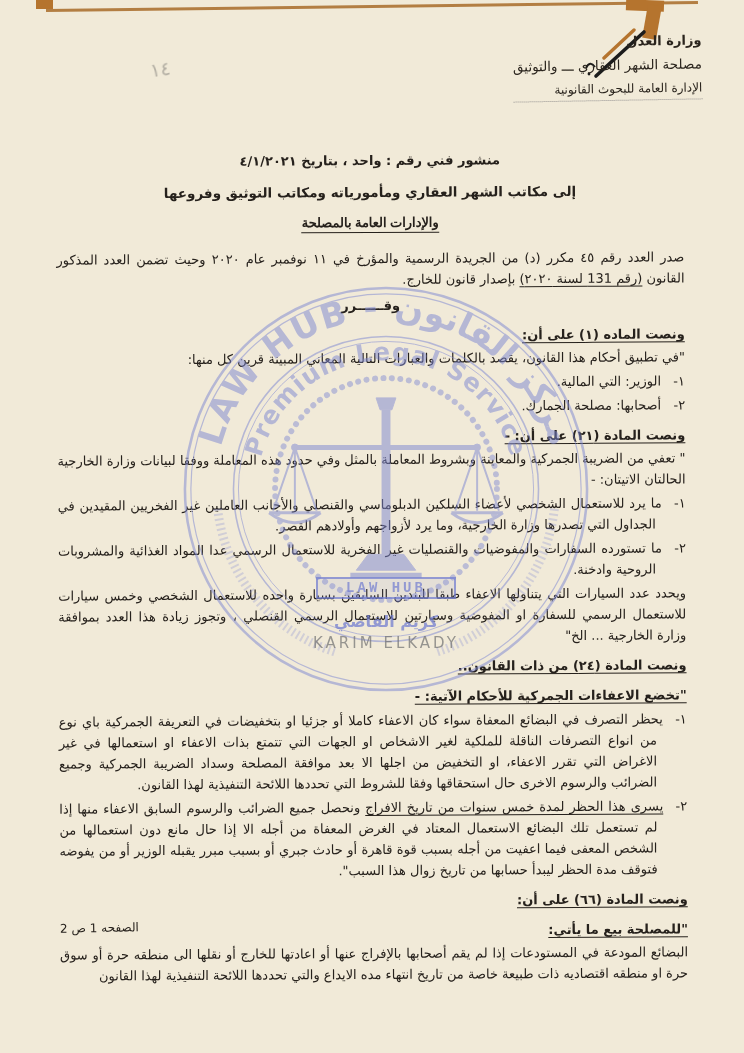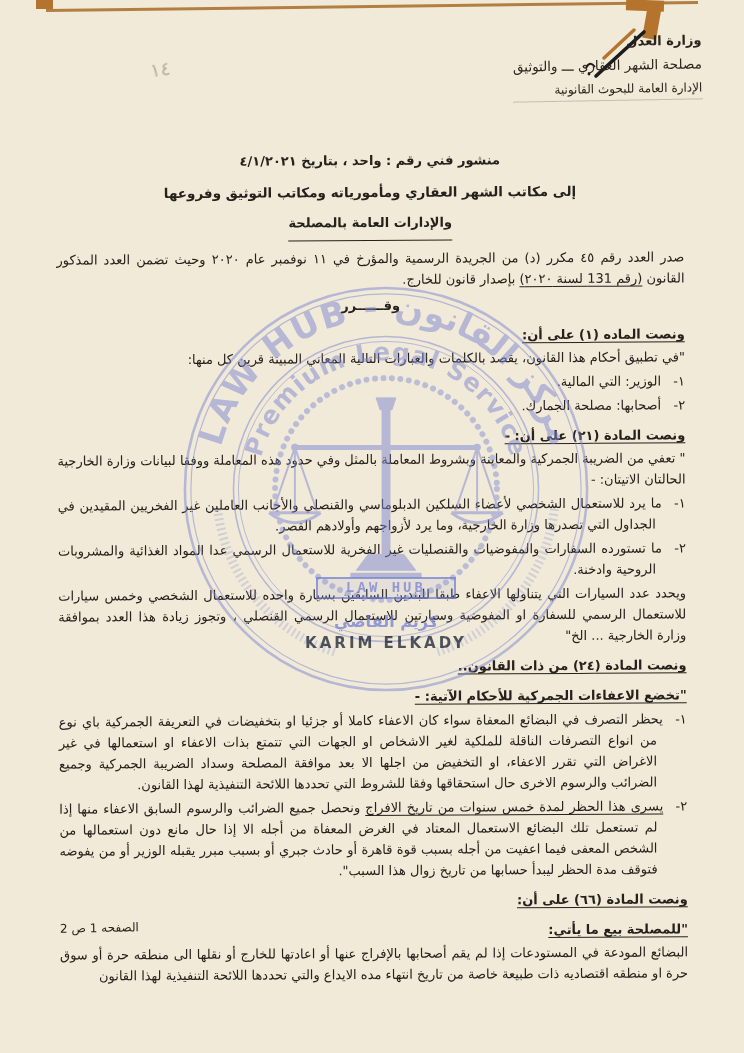--- a/index.html
+++ b/index.html
@@ -25,35 +25,35 @@
   .lh .l1{font-size:13px; font-weight:bold; margin-bottom:8px; color:#2a241d;}
   .lh .l2{font-size:13.5px; margin-bottom:9px; color:#2a241d;}
   .lh .l3{font-size:12px; color:#2a241d; border-bottom:1px dotted rgba(90,90,100,.6); padding-bottom:4px;}
   
   .content{position:absolute; top:150px; right:58px; left:58px; direction:rtl;
     font-size:13px; line-height:21px; text-align:justify; color:#26211c; transform:rotate(-0.3deg);}
   .tc{text-align:center; font-weight:bold;}
   .t1{font-size:13px; margin-bottom:11px; letter-spacing:.5px;}
   .t2{font-size:13.5px; margin-bottom:9px;}
   .t3{font-size:13px; margin-bottom:15px;}
-  .t3 span{border-bottom:1.4px solid #26211c; padding-bottom:10px;}
+  .t3 span{border-bottom:1.4px solid #26211c; padding-bottom:2px;font-family:Liberation Serif, serif;}
   .u{text-decoration:underline; text-underline-offset:3px;}
   .sec-head{font-weight:bold; text-decoration:underline; text-underline-offset:3px; margin-top:9px;}
   .para{margin:2px 0;}
   .decree{margin:5px 0 6px; font-weight:bold; letter-spacing:1px;}
   .item{margin:3px 0; padding-right:30px; text-indent:-30px;}
   .item .num{display:inline-block; width:24px; text-indent:0;}
   .footer{position:absolute; left:60px; top:921px; direction:rtl; font-size:12px; color:#26211c; transform:rotate(-1deg);}
   
   .stamp{position:absolute; left:178px; top:281px; width:416px; height:416px; opacity:.5; pointer-events:none; z-index:5;}
   .wm-names{position:absolute; left:290px; top:577px; width:192px; text-align:center; z-index:6; pointer-events:none; opacity:.72;}
   .wm-box{display:inline-block; border:2px solid #6f7bd0; background:rgba(123,133,210,.14);
     color:#6f7bd0; font-weight:bold; font-size:14px; letter-spacing:3px; padding:1px 28px; margin-bottom:11px;font-family:Liberation Mono, monospace;}
   .wm-ar{color:#6f7bd0; font-weight:bold; font-size:16px; line-height:23px;}
-  .wm-en{color:#0f172a; font-weight:bold; font-size:15px; letter-spacing:3px; line-height:20px;}
+  .wm-en{color:#737373; font-weight:normal; font-size:15px; letter-spacing:3px; line-height:20px;}
 </style>
 </head>
 <body>
 
 <div class="page">
 
   <div class="art-topline"></div>
   <div class="art-sq"></div>
   <div class="art-l-h"></div>
   <div class="art-l-v"></div>

